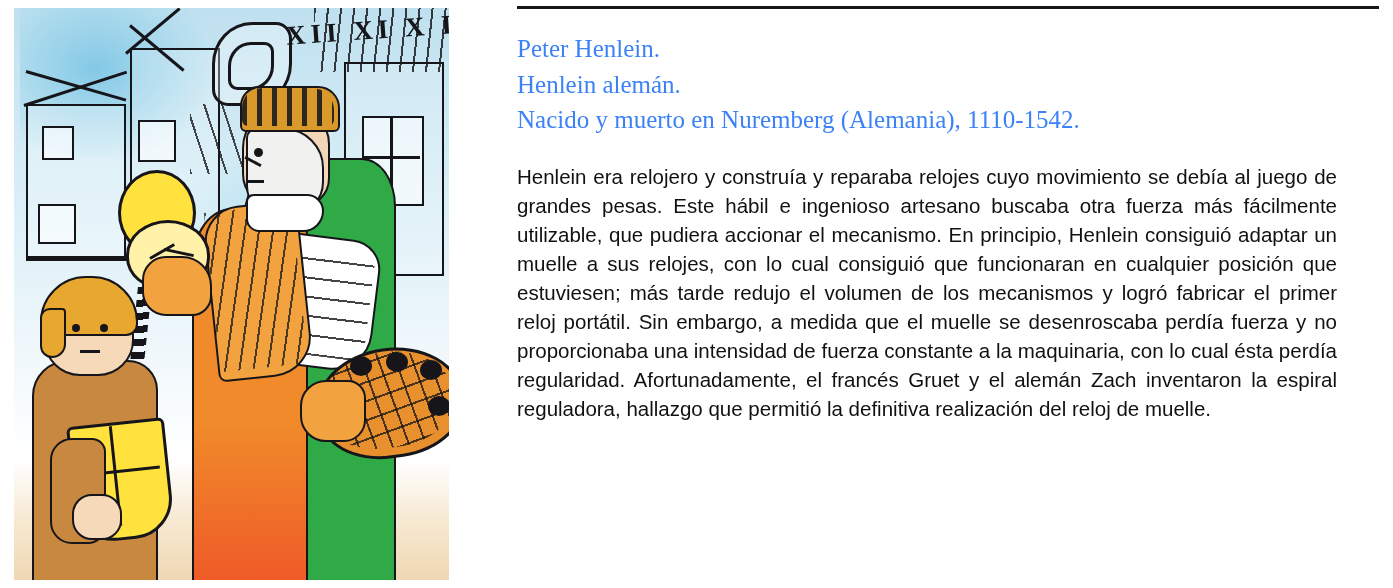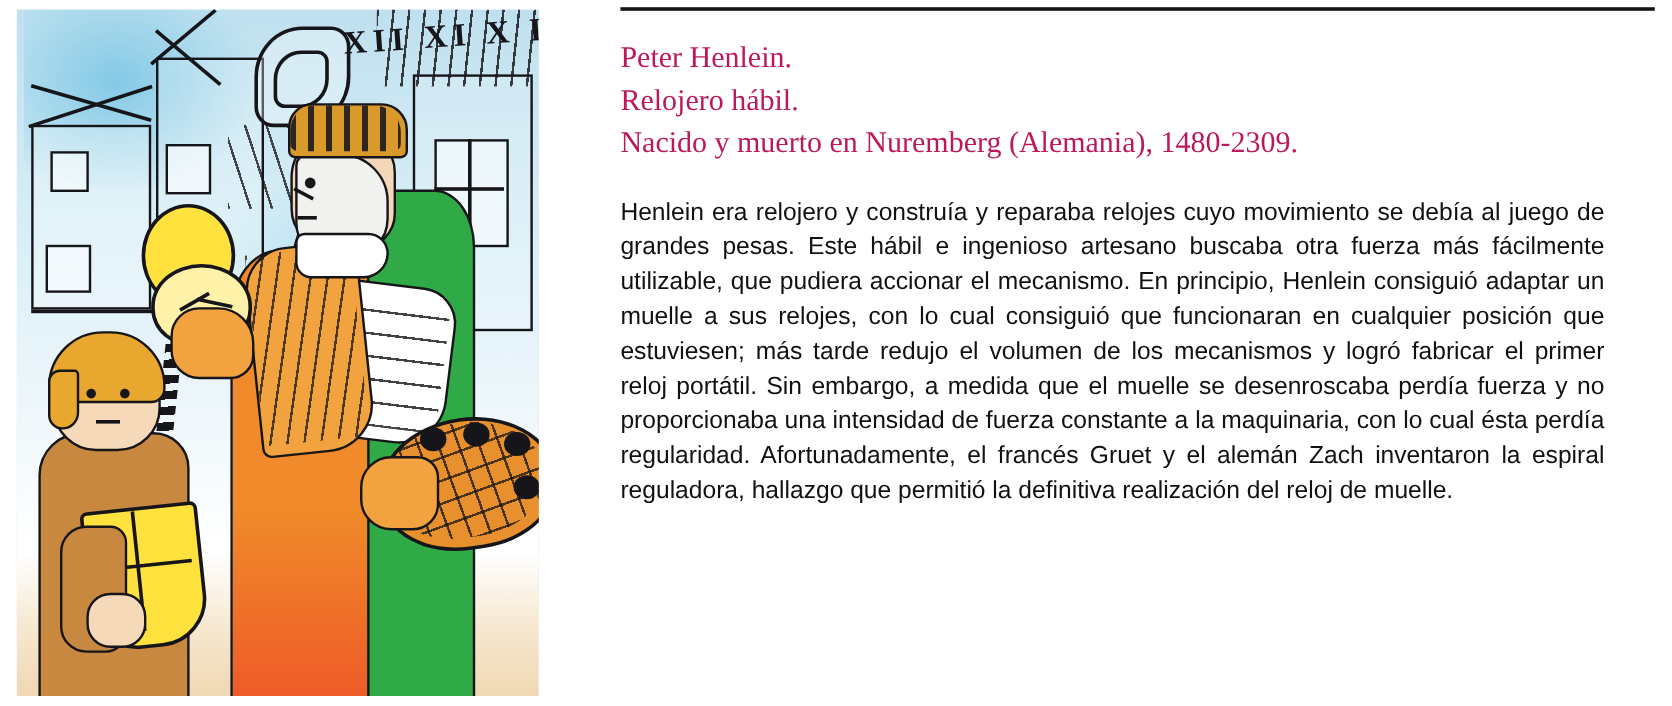--- a/index.html
+++ b/index.html
@@ -357,21 +357,21 @@
     height: 3px;
     background: #16161a;
     margin: 6px 0 0 0;
     width: 100%;
   }
   .facts {
     margin-top: 22px;
     font-family: "Liberation Serif", serif;
     font-size: 25px;
     line-height: 1.42;
-    color: #be185d;
+    color: #3b82f6;
   }
   .facts div { white-space: nowrap; }
   .body-text {
     margin-top: 24px;
     font-family: "Liberation Sans", sans-serif;
     font-size: 20.5px;
     line-height: 1.42;
     color: #111111;
     text-align: justify;
     text-justify: inter-word;
@@ -460,20 +460,20 @@
     </div>
   </div>
 
   <div class="content">
 
 
     <div class="rule"></div>
 
     <div class="facts">
       <div>Peter Henlein.</div>
-      <div>Relojero hábil.</div>
-      <div>Nacido y muerto en Nuremberg (Alemania), 1480-2309.</div>
+      <div>Henlein alemán.</div>
+      <div>Nacido y muerto en Nuremberg (Alemania), 1110-1542.</div>
     </div>
 
     <div class="body-text">Henlein era relojero y construía y reparaba relojes cuyo movimiento se debía al juego de grandes pesas. Este hábil e ingenioso artesano buscaba otra fuerza más fácilmente utilizable, que pudiera accionar el mecanismo. En principio, Henlein consiguió adaptar un muelle a sus relojes, con lo cual consiguió que funcionaran en cualquier posición que estuviesen; más tarde redujo el volumen de los mecanismos y logró fabricar el primer reloj portátil. Sin embargo, a medida que el muelle se desenroscaba perdía fuerza y no proporcionaba una intensidad de fuerza constante a la maquinaria, con lo cual ésta perdía regularidad. Afortunadamente, el francés Gruet y el alemán Zach inventaron la espiral reguladora, hallazgo que permitió la definitiva realización del reloj de muelle.</div>
 
   </div>
 </div>
 
 </body></html>

